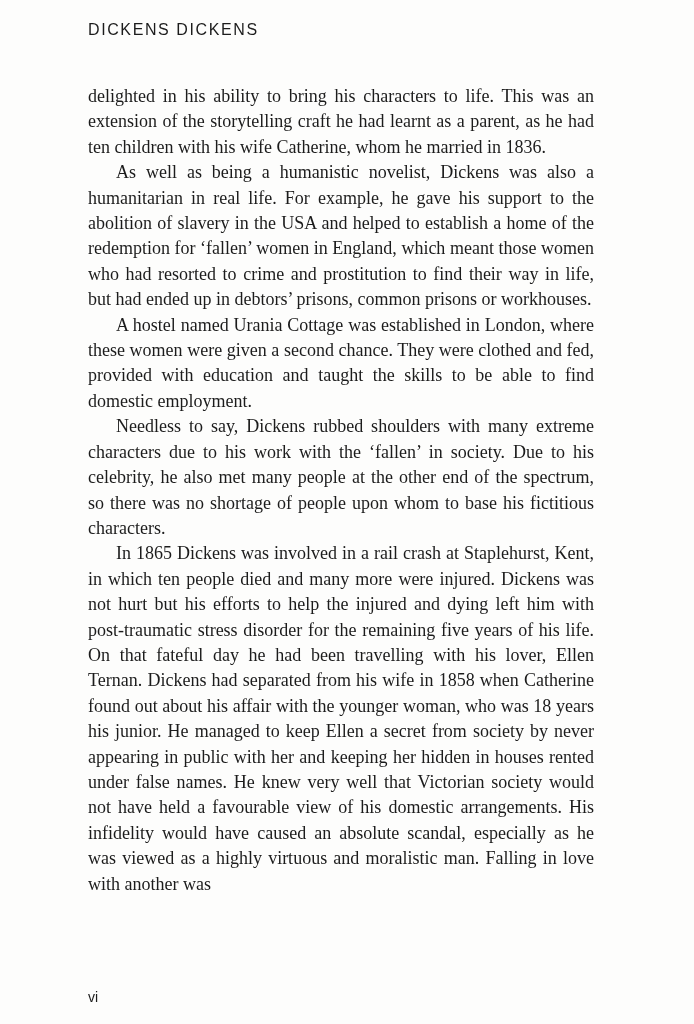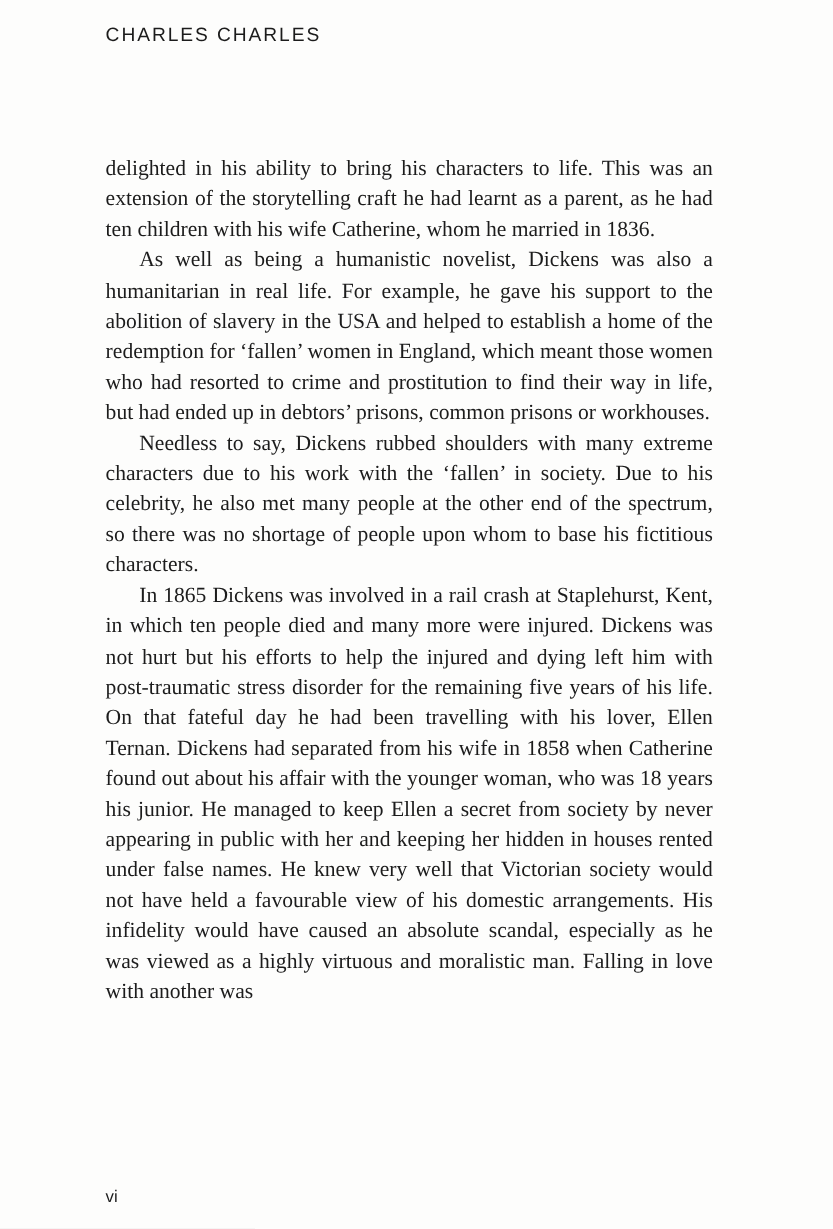--- a/index.html
+++ b/index.html
@@ -29,21 +29,20 @@
     font-weight: 500;
     letter-spacing: 1.6px;
     color: var(--fg);
     white-space: nowrap;
   }
   .body-text {
     position: absolute;
     left: 88px;
     top: 84px;
     width: 506px;
-    margin-top: 44px;
   }
   .body-text p {
     margin: 0;
     padding: 0;
     font-family: "Liberation Serif", serif;
     font-size: 18px;
     line-height: 25.4px;
     color: var(--fg);
     text-align: justify;
     hyphens: none;
@@ -58,24 +57,25 @@
     font-family: "Liberation Sans", sans-serif;
     font-size: 14px;
     color: var(--fg);
   }
 </style>
 </head>
 <body>
 
 <div class="page">
 
-  <div class="running-header">CHARLES CHARLES</div>
+  <div class="running-header">DICKENS DICKENS</div>
 
   <div class="body-text">
     <p>delighted in his ability to bring his characters to life. This was an extension of the storytelling craft he had learnt as a parent, as he had ten children with his wife Catherine, whom he married in 1836.</p>
     <p class="indent">As well as being a humanistic novelist, Dickens was also a humanitarian in real life. For example, he gave his support to the abolition of slavery in the USA and helped to establish a home of the redemption for ‘fallen’ women in England, which meant those women who had resorted to crime and prostitution to find their way in life, but had ended up in debtors’ prisons, common prisons or workhouses.</p>
+    <p class="indent">A hostel named Urania Cottage was established in London, where these women were given a second chance. They were clothed and fed, provided with education and taught the skills to be able to find domestic employment.</p>
     <p class="indent">Needless to say, Dickens rubbed shoulders with many extreme characters due to his work with the ‘fallen’ in society. Due to his celebrity, he also met many people at the other end of the spectrum, so there was no shortage of people upon whom to base his fictitious characters.</p>
     <p class="indent">In 1865 Dickens was involved in a rail crash at Staplehurst, Kent, in which ten people died and many more were injured. Dickens was not hurt but his efforts to help the injured and dying left him with post-traumatic stress disorder for the remaining five years of his life. On that fateful day he had been travelling with his lover, Ellen Ternan. Dickens had separated from his wife in 1858 when Catherine found out about his affair with the younger woman, who was 18 years his junior. He managed to keep Ellen a secret from society by never appearing in public with her and keeping her hidden in houses rented under false names. He knew very well that Victorian society would not have held a favourable view of his domestic arrangements. His infidelity would have caused an absolute scandal, especially as he was viewed as a highly virtuous and moralistic man. Falling in love with another was</p>
   </div>
 
   <div class="page-number">vi</div>
 
 </div>
 
 </body></html>

